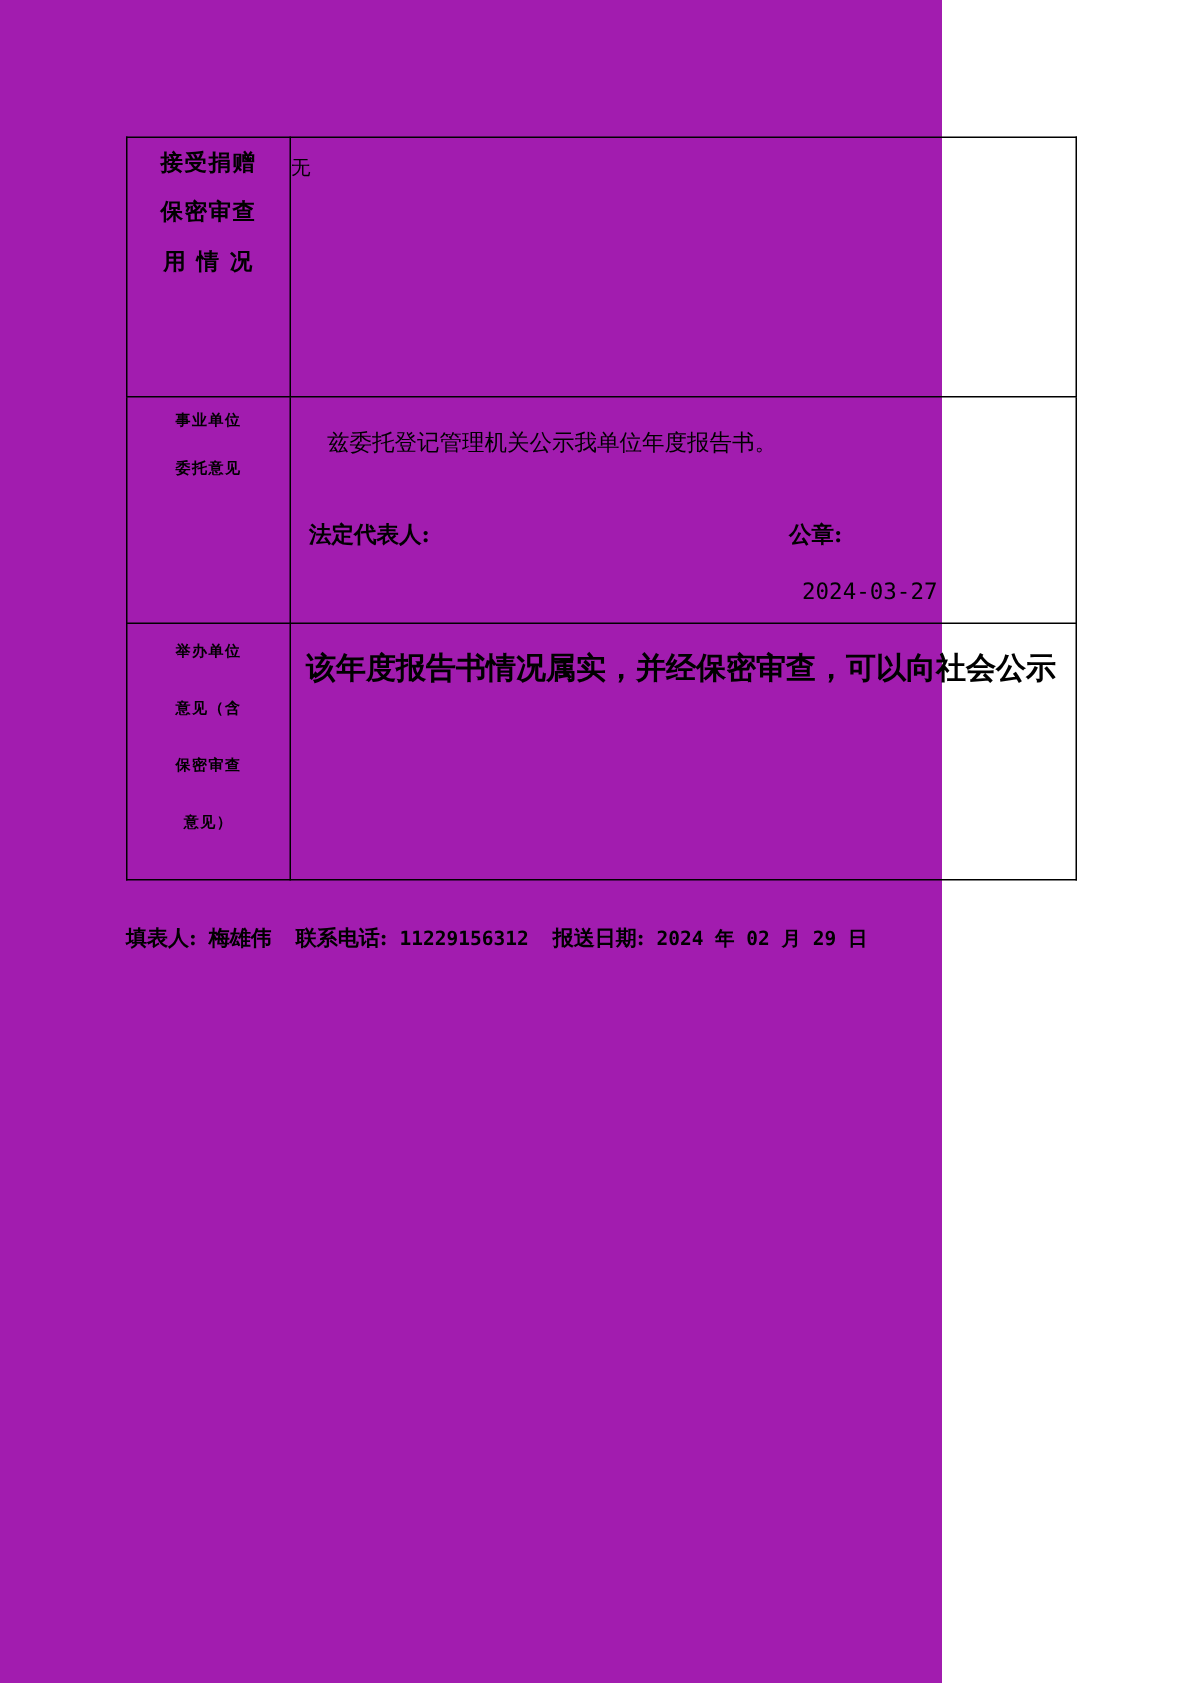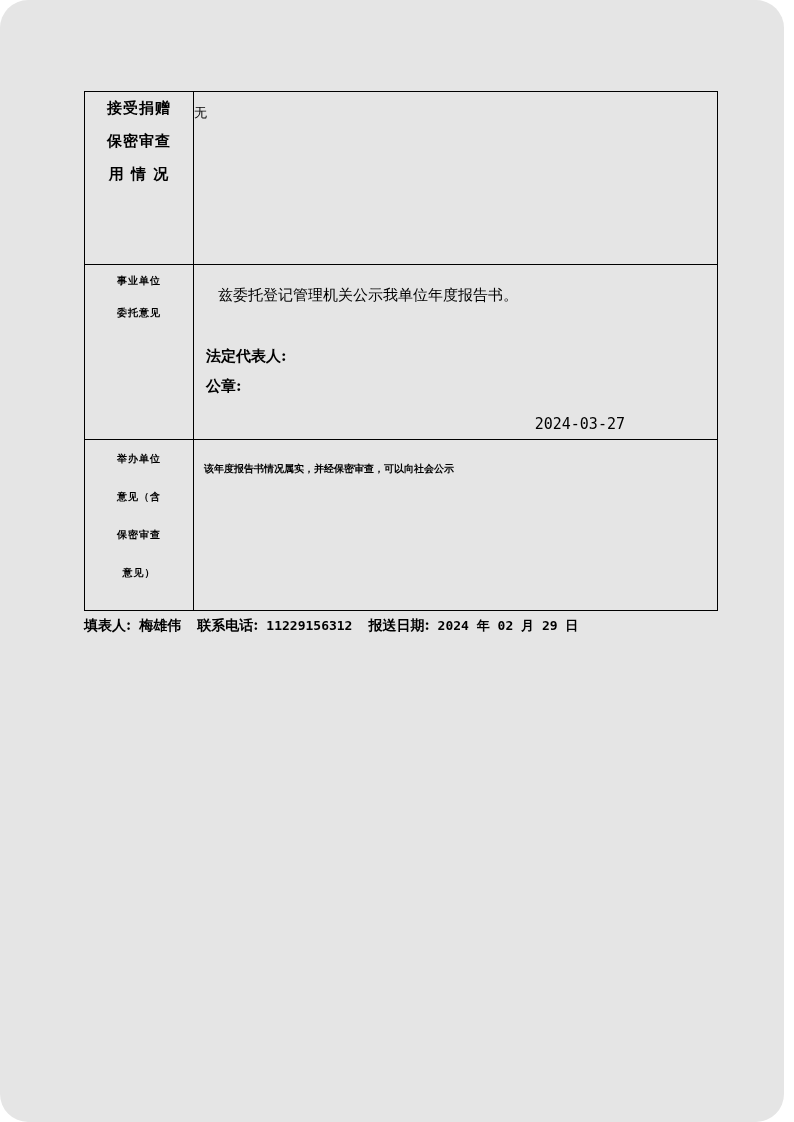--- a/index.html
+++ b/index.html
@@ -11,24 +11,23 @@
     width: 794px;
     height: 1122px;
     font-family: "Liberation Serif", serif;
     color: #000000;
     position: relative;
   }
   .page {
     position: absolute;
     left: 0;
     top: 0;
-    width: 784px;
+    width: 628px;
     height: 1122px;
-    background: #e5e5e5;
-    border-radius: 28px;
+    background: #a21caf;
   }
   .form-table {
     position: absolute;
     left: 84px;
     top: 91px;
     width: 634px;
     border-collapse: collapse;
     table-layout: fixed;
   }
   .form-table td {
@@ -78,40 +77,39 @@
     font-family: "DejaVu Serif", serif;
     font-size: 15px;
     line-height: 28px;
   }
   .entrust-signature {
     display: flex;
     padding: 32px 10px 0 12px;
     font-family: "DejaVu Serif", serif;
     font-weight: bold;
     font-size: 15px;
-    flex-direction: column;
   }
   .entrust-signature .sig-rep {
     width: 320px;
   }
   .entrust-signature .sig-seal {
     flex: 1;
   }
   .entrust-date {
     text-align: right;
     padding: 8px 92px 0 0;
     font-family: "DejaVu Sans Mono", monospace;
     font-size: 15px;
   }
   
   .row-host .content-cell {
     height: 160px;
     font-family: "DejaVu Serif", serif;
     font-weight: bold;
-    font-size: 10px;
+    font-size: 20px;
     line-height: 38px;
     padding: 10px 8px 0 10px;
   }
   .row-host .label-cell {
     line-height: 38px;
   }
   .footer-line {
     position: absolute;
     left: 84px;
     top: 617px;

